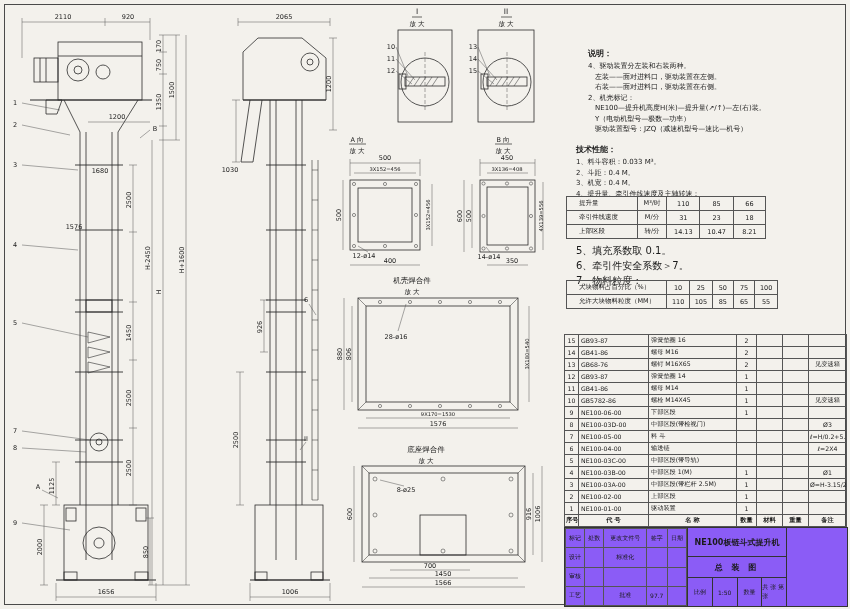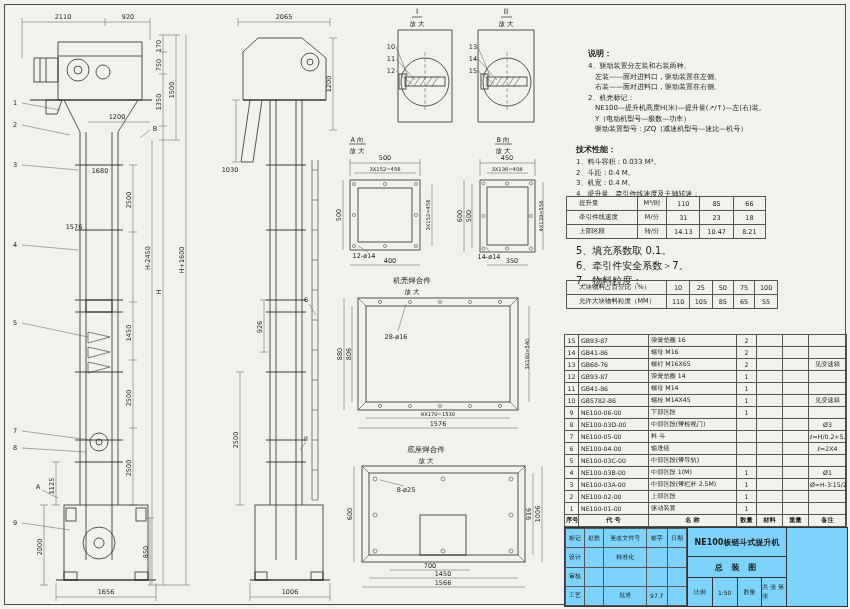--- a/index.html
+++ b/index.html
@@ -22,21 +22,21 @@
   table{border-collapse:collapse;}
   td{border:0.6px solid #555;font-size:6.5px;padding:0 1px;text-align:center;height:13px;
      white-space:nowrap;overflow:hidden;}
   .perf{left:4px;top:196px;width:200px;}
   .ratio{left:4px;top:280px;width:212px;}
   .perf td.lab,.ratio td.lab{text-align:left;padding-left:12px;}
   .bom{left:2px;top:334px;width:282px;table-layout:fixed;}
   .bom td{font-size:6.2px;height:11px;}
   .bom td.cl{text-align:left;padding-left:2px;}
   .bom tfoot td{font-weight:bold;}
-  .tb{left:2px;top:527px;width:282px;height:78px;border:1px solid #333;display:flex;background:#7dd3fc;}
+  .tb{left:2px;top:527px;width:282px;height:78px;border:1px solid #333;display:flex;background:#8b5cf6;}
   .tb-left{width:122px;border-right:1px solid #333;}
   .tb-left table{width:100%;height:100%;}
   .tb-left td{font-size:6px;height:auto;}
   .tb-mid{width:98px;border-right:1px solid #333;display:flex;flex-direction:column;}
   .tb-title{flex:0 0 28px;display:flex;align-items:center;justify-content:center;
             font-size:8px;font-weight:bold;border-bottom:1px solid #333;}
   .tb-sub{flex:0 0 20px;display:flex;align-items:center;justify-content:center;
           font-size:8px;font-weight:bold;border-bottom:1px solid #333;letter-spacing:3px;}
   .tb-strip{flex:1;display:flex;}
   .tb-strip div{flex:1;display:flex;align-items:center;justify-content:center;

